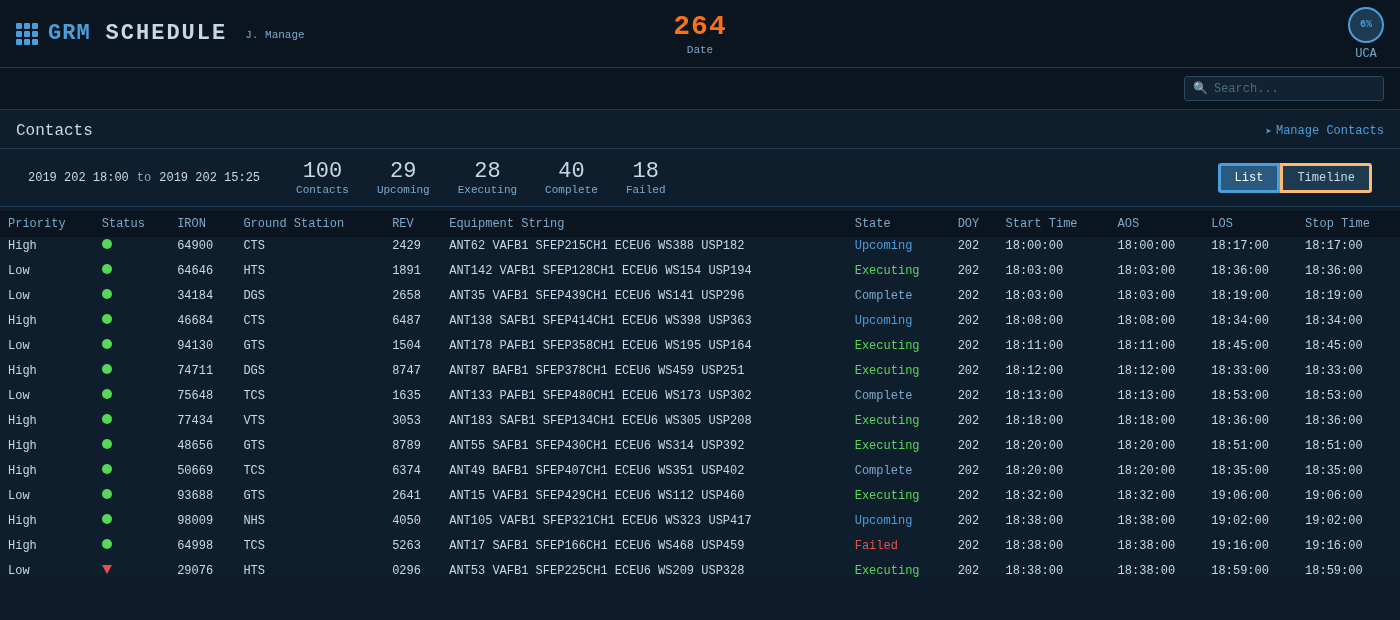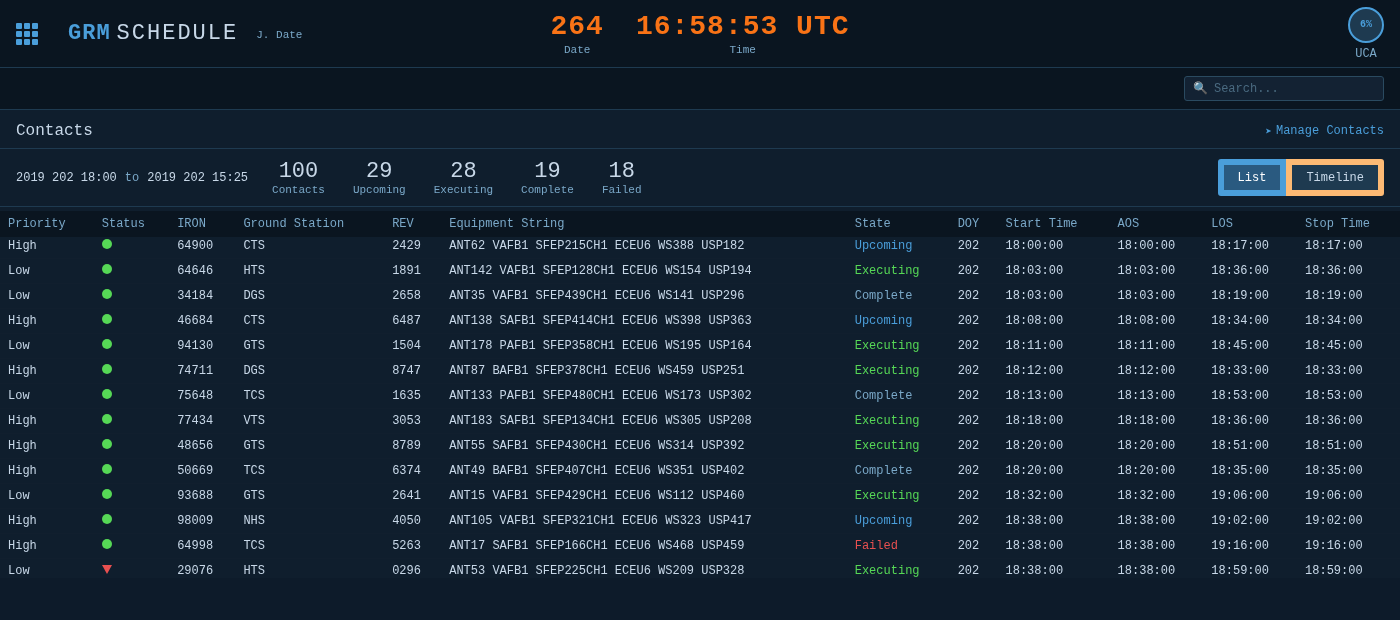--- a/index.html
+++ b/index.html
@@ -35,33 +35,32 @@
     }
     .grid-icon span {
       background: #4a9eda;
       width: 6px;
       height: 6px;
       border-radius: 1px;
     }
     .app-title {
       display: flex;
       align-items: baseline;
-      gap: 0;
-      margin-left: 20px;
+      gap: 9px;
     }
     .grm {
       color: #4a9eda;
       font-size: 22px;
       font-weight: bold;
       letter-spacing: 1px;
     }
     .schedule {
       color: #c8d8e8;
       font-size: 22px;
-      font-weight: normal;
+      font-weight: bold;
       letter-spacing: 2px;
       margin-left: 6px;
     }
     .user-name {
       color: #7aa8c8;
       font-size: 11px;
       margin-top: 2px;
     }
     .header-center {
       position: absolute;
@@ -166,22 +165,23 @@
       color: #4a9eda;
       font-size: 12px;
       cursor: pointer;
       display: flex;
       align-items: center;
       gap: 4px;
     }
     
     .stats-row {
       display: flex;
-      padding: 10px 16px;
-      gap: 0;
+      align-items: center;
+      padding: 10px 28px;
+      gap: 12px;
       border-bottom: 1px solid #1e3a50;
     }
     .date-range {
       display: flex;
       align-items: center;
       gap: 8px;
       margin-right: 24px;
     }
     .date-range span {
       font-size: 12px;
@@ -206,21 +206,21 @@
       color: #7aa8c8;
     }
     .view-toggle {
       display: flex;
       gap: 0;
     }
     .view-btn {
       padding: 5px 14px;
       font-size: 12px;
       cursor: pointer;
-      border: 6px solid #fdba74;
+      border: 3px solid #fdba74;
       color: #c8d8e8;
       background: #1e3a50;
       font-family: inherit;
     }
     .view-btn.active {
       background: #2a5a80;
       color: #ffffff;
       border-color: #4a9eda;
     }
     .view-btn:first-child { border-radius: 3px 0 0 3px; }
@@ -292,32 +292,28 @@
         <span></span>
       <span></span>
         <span></span>
         <span></span>
     </div>
     <div class="app-title">
       <span class="grm">GRM</span>
       <span class="schedule">SCHEDULE</span>
     </div>
     <div style="margin-left:8px">
-      <div class="user-name">J. Date</div>
+      <div class="user-name">J. Manage</div>
     </div>
   </div>
 
   <div class="header-center">
     <div class="header-stat">
       <div class="value">264</div>
       <div class="label">Date</div>
-    </div>
-    <div class="header-stat">
-      <div class="value">16:58:53 UTC</div>
-      <div class="label">Time</div>
     </div>
   </div>
 
   <div class="header-right">
     <div class="uca-indicator">
       <div class="uca-circle">6%</div>
       <div class="uca-label">UCA</div>
     </div>
   </div>
 </div>
@@ -351,21 +347,21 @@
         </div>
         <div class="stat-item">
           <div class="stat-value">29</div>
           <div class="stat-label">Upcoming</div>
         </div>
         <div class="stat-item">
           <div class="stat-value">28</div>
           <div class="stat-label">Executing</div>
         </div>
         <div class="stat-item">
-          <div class="stat-value">19</div>
+          <div class="stat-value">40</div>
           <div class="stat-label">Complete</div>
         </div>
         <div class="stat-item">
           <div class="stat-value">18</div>
           <div class="stat-label">Failed</div>
         </div>
       </div>
     <div class="view-toggle">
       <button class="view-btn active">List</button>
       <button class="view-btn">Timeline</button>

